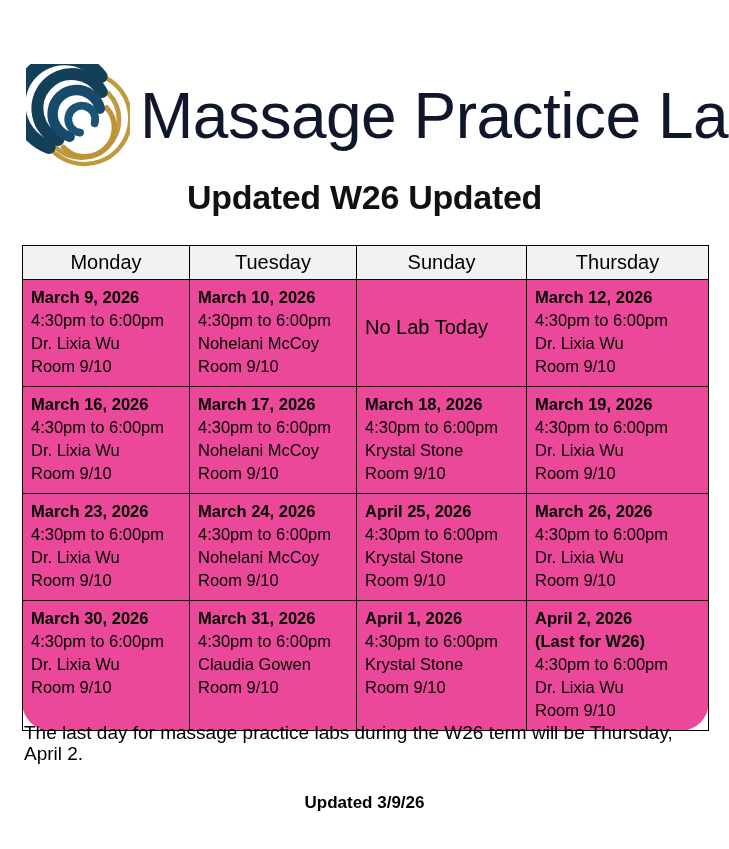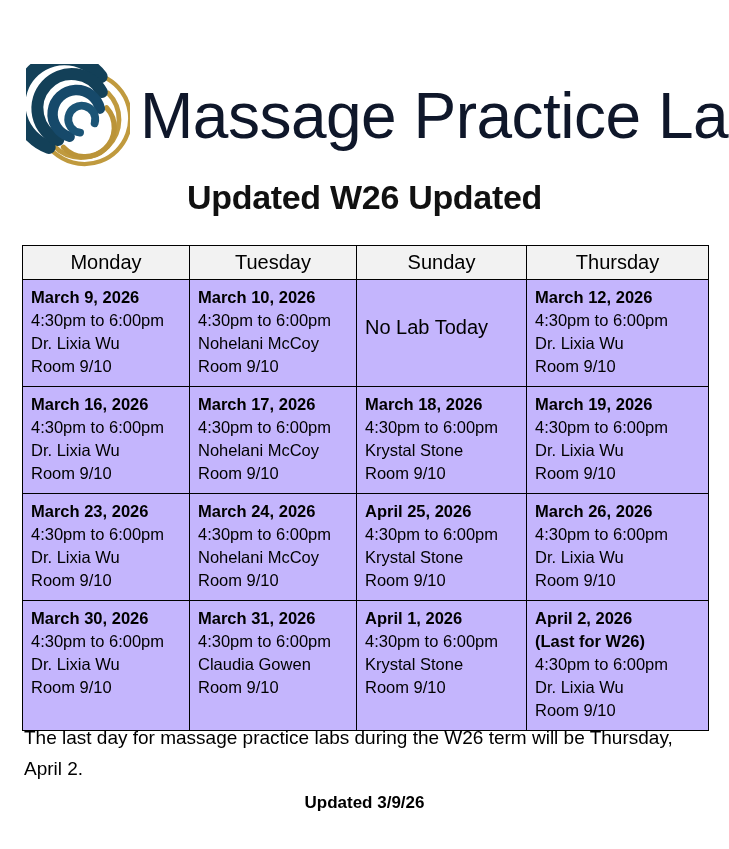--- a/index.html
+++ b/index.html
@@ -66,21 +66,22 @@
   .schedule-wrap {
     position: absolute;
     left: 22px;
     top: 245px;
     width: 686px;
   }
   table.schedule {
     border-collapse: collapse;
     width: 686px;
     table-layout: fixed;
-    background: #c4b5fd;
+    background: #ec4899;
+    border-radius: 29px;
   }
   table.schedule th,
   table.schedule td {
     border: 1px solid #000000;
     vertical-align: top;
     padding: 0;
   }
   table.schedule th {
     background: #f2f2f2;
     font-weight: 400;
@@ -126,21 +127,21 @@
     font-weight: 400;
   }
 
   
   .footer-note {
     position: absolute;
     left: 24px;
     top: 722px;
     width: 690px;
     font-size: 19px;
-    line-height: 31px;
+    line-height: 21px;
     color: #000000;
   }
   .stamp {
     position: absolute;
     left: 0;
     top: 793px;
     width: 729px;
     text-align: center;
     font-size: 17px;
     font-weight: 700;

